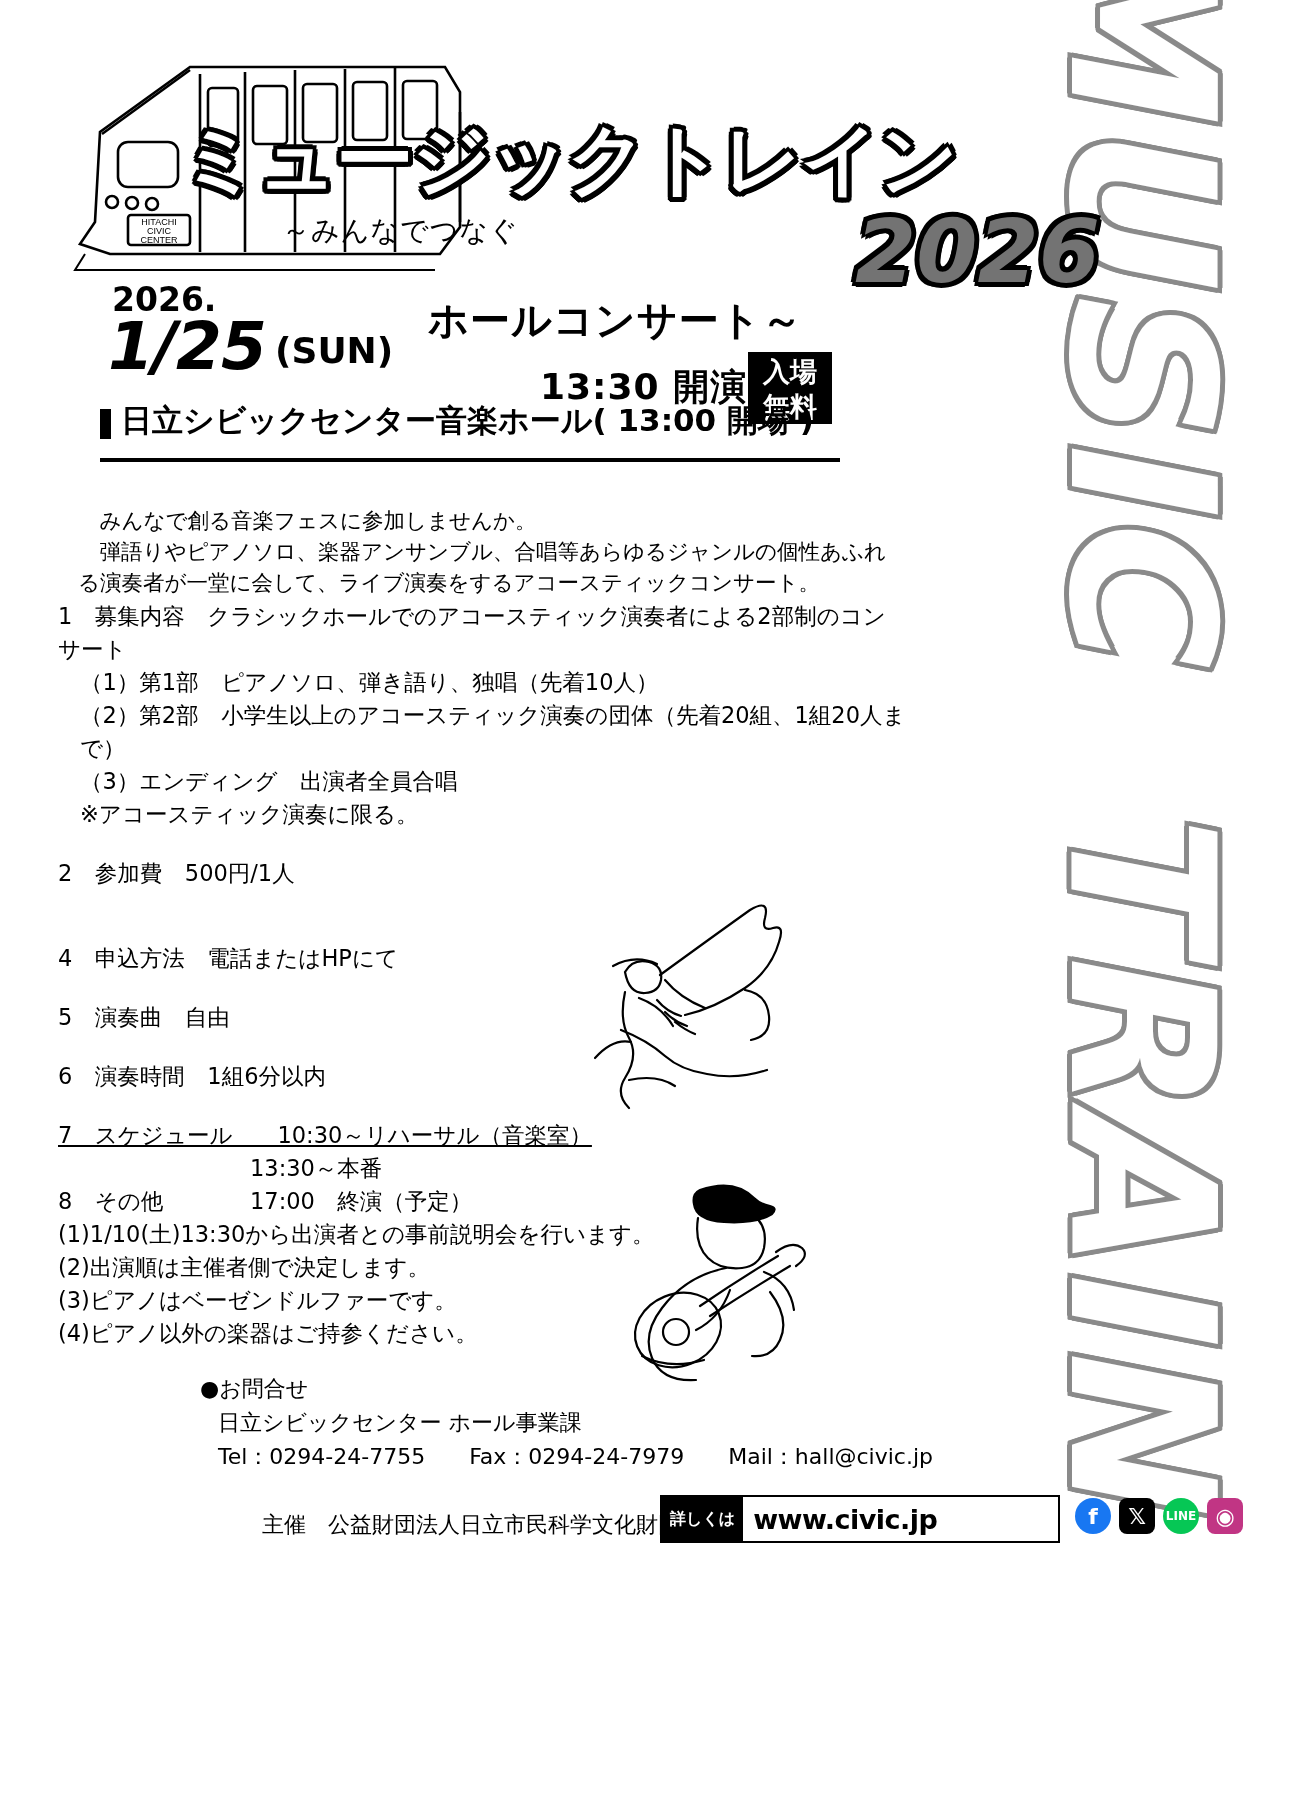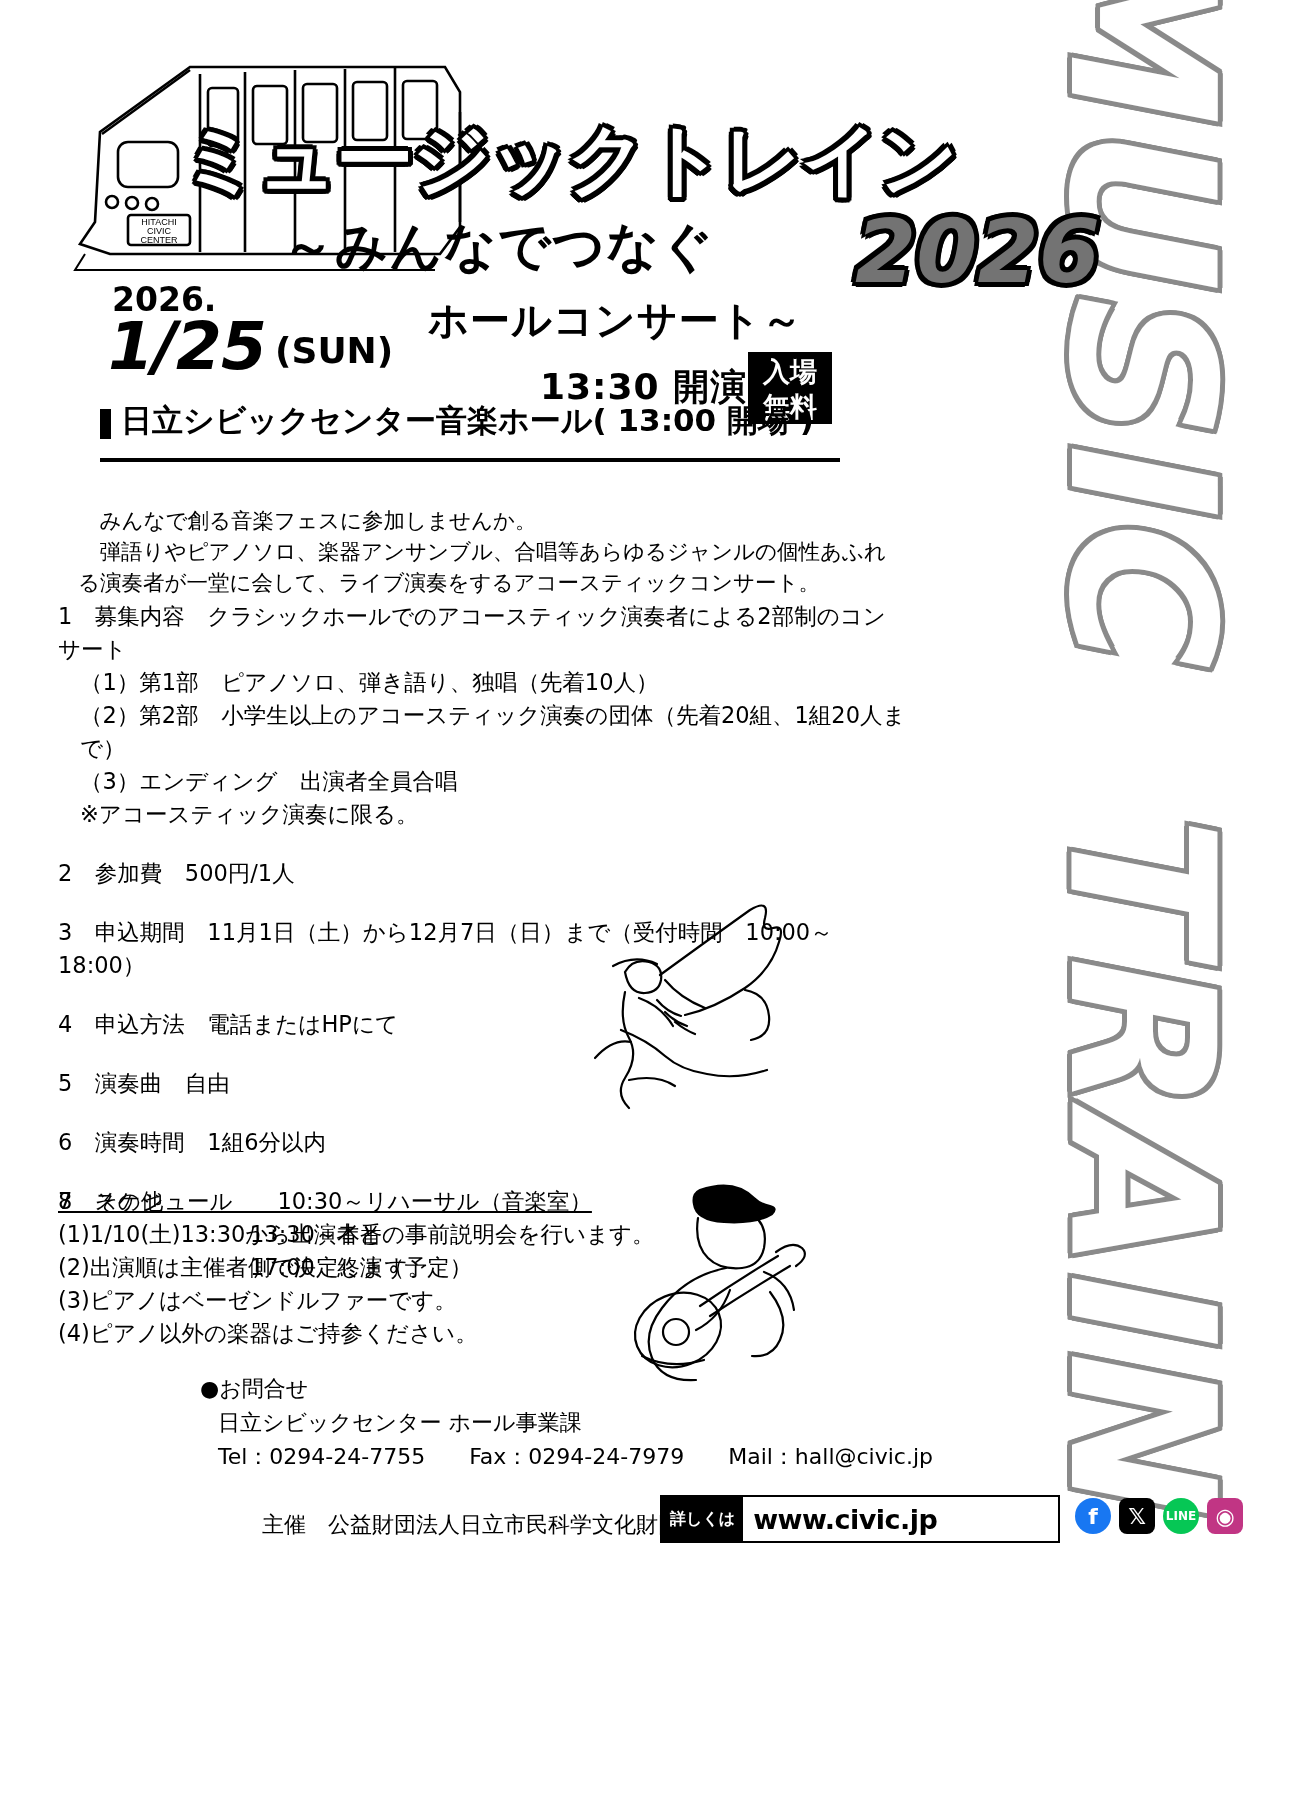--- a/index.html
+++ b/index.html
@@ -91,22 +91,22 @@
     font-size: 88px;
     color: #737373;
     text-shadow:
       5px 0 0 #000, -5px 0 0 #000, 0 5px 0 #000, 0 -5px 0 #000,
       4px 4px 0 #000, -4px 4px 0 #000, 4px -4px 0 #000, -4px -4px 0 #000;
   }
   .subtitle-1 {
     position: absolute;
     left: 282px;
     top: 212px;
-    font-size: 52px;
-    font-weight: bold;
+    font-size: 28px;
+    font-weight: normal;
     font-family: "DejaVu Sans", sans-serif;
     letter-spacing: 1px;
   }
   .subtitle-2 {
     position: absolute;
     left: 428px;
     top: 293px;
     font-size: 40px;
     font-weight: bold;
     font-family: "DejaVu Sans", sans-serif;
@@ -375,21 +375,20 @@
 
   <div class="items">
     <div class="item">1　募集内容　クラシックホールでのアコースティック演奏者による2部制のコンサート</div>
     <div class="sub">（1）第1部　ピアノソロ、弾き語り、独唱（先着10人）</div>
     <div class="sub">（2）第2部　小学生以上のアコースティック演奏の団体（先着20組、1組20人まで）</div>
     <div class="sub">（3）エンディング　出演者全員合唱</div>
     <div class="sub">※アコースティック演奏に限る。</div>
     <div class="item-gap"></div>
     <div class="item">2　参加費　500円/1人</div>
     <div class="item-gap"></div>
-    <div class="item">3　申込期間　11月1日（土）から12月7日（日）まで（受付時間　10:00～18:00）</div>
     <div class="item-gap"></div>
     <div class="item">4　申込方法　電話またはHPにて</div>
     <div class="item-gap"></div>
     <div class="item">5　演奏曲　自由</div>
     <div class="item-gap"></div>
     <div class="item">6　演奏時間　1組6分以内</div>
     <div class="item-gap"></div>
     <div class="sched-line">7　スケジュール　　10:30～リハーサル（音楽室）</div>
     <div class="sched-indent">13:30～本番</div>
     <div class="sched-indent">17:00　終演（予定）</div>

